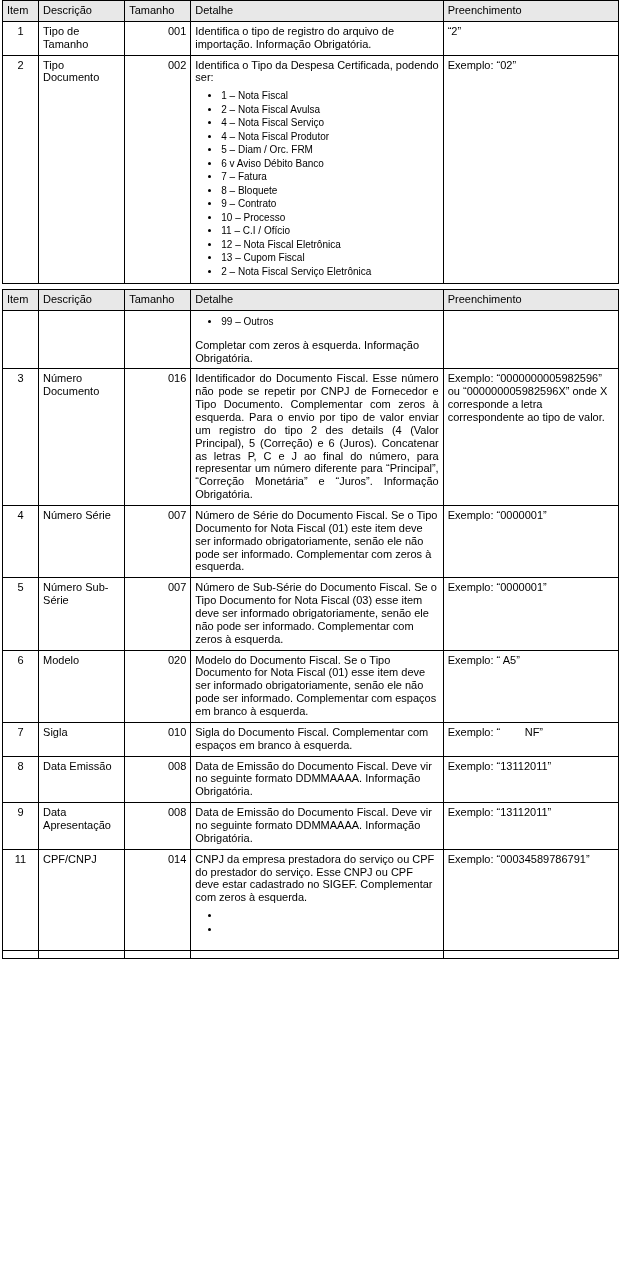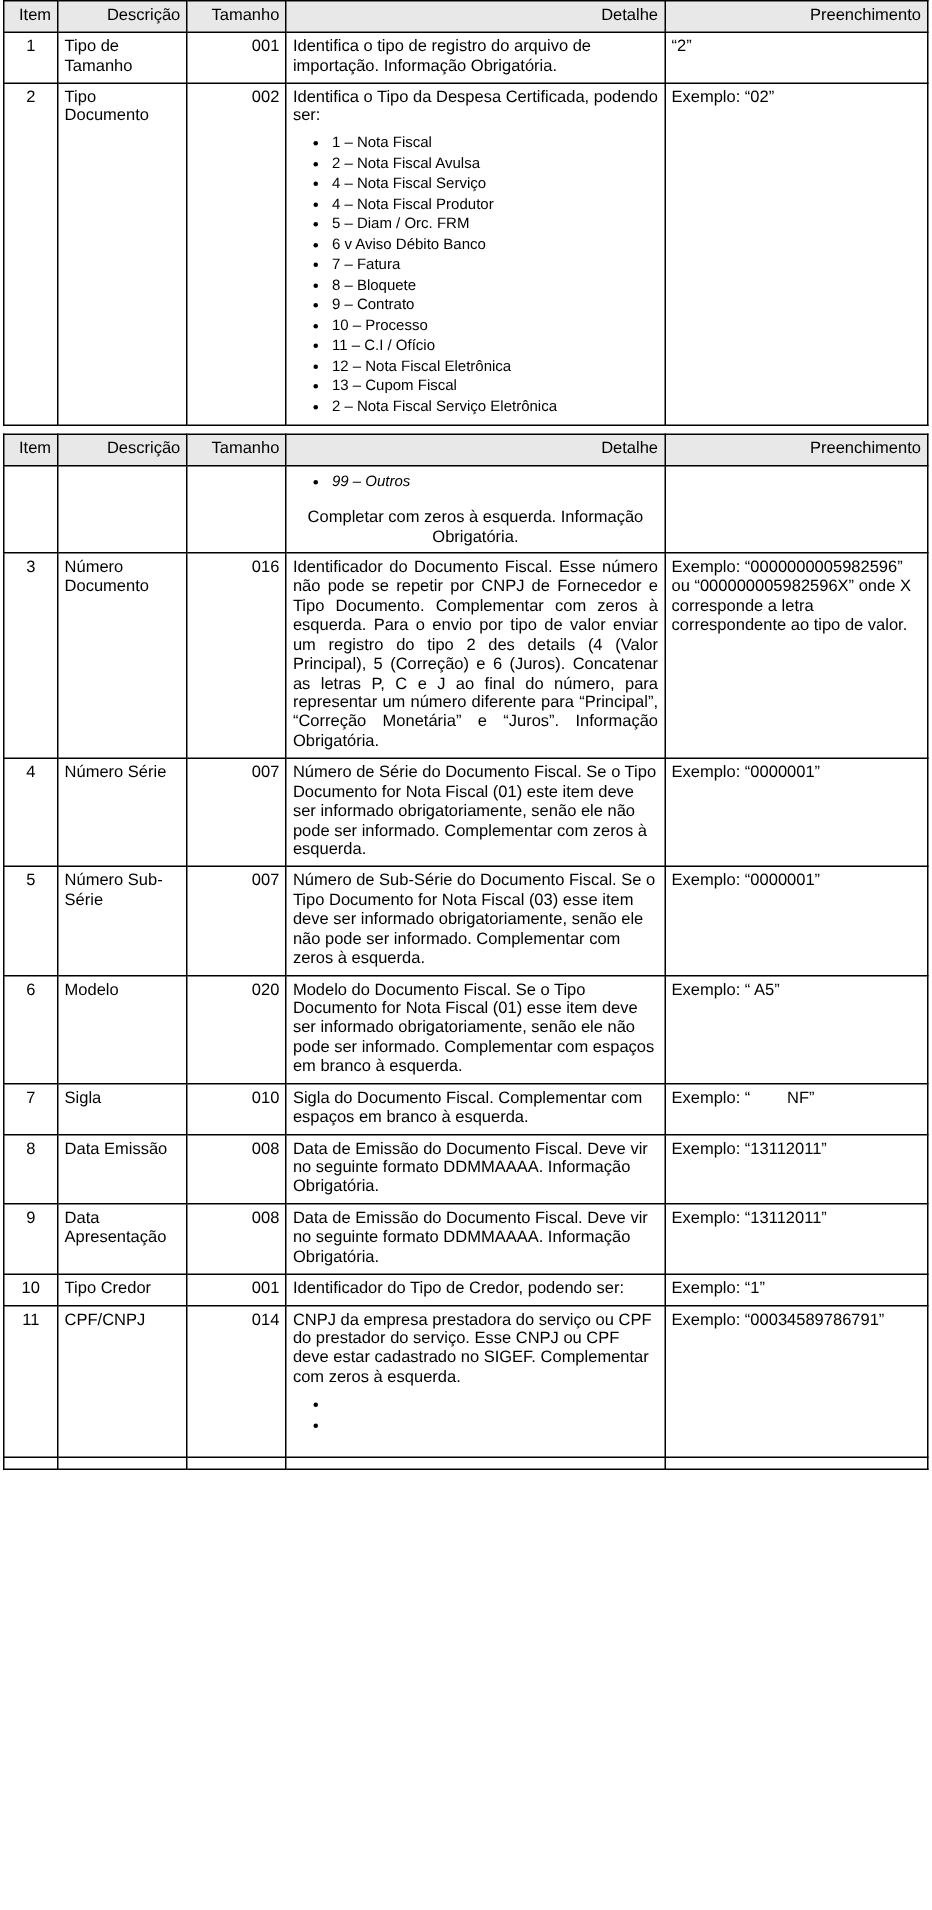--- a/index.html
+++ b/index.html
@@ -25,21 +25,21 @@
   table.spec td, table.spec th {
     border: 1px solid #000000;
     vertical-align: top;
     padding: 3px 4px 4px 4px;
     font-size: 11px;
     line-height: 1.17;
   }
   thead th {
     background: #e8e8e8;
     font-weight: normal;
-    text-align: right;
+    text-align: left;
     padding: 2px 4px 3px 4px;
     font-size: 11px;
     margin-left: 11px;
   }
   col.c-item { width: 36px; }
   col.c-desc { width: 86px; }
   col.c-tam  { width: 66px; }
   col.c-det  { width: 252px; }
   col.c-pre  { width: 175px; }
 
@@ -54,21 +54,21 @@
     padding-left: 26px;
     list-style-type: disc;
   }
   ul.bullets li {
     margin: 0 0 1px 0;
     font-size: 10px;
     line-height: 1.25;
   }
   .just { text-align: justify; }
   .tbl-gap { height: 5px; }
-  .mt10 { margin-top: 10px; text-align: center; }
+  .mt10 { margin-top: 10px; }
   .nowrapish { white-space: pre-wrap; }
   p { margin: 0; }
 </style>
 </head>
 <body>
 
 <div class="page">
 
   <table class="spec">
     <colgroup>
@@ -144,21 +144,21 @@
         <th>Preenchimento</th>
       </tr>
     </thead>
     <tbody>
 
       <tr>
         <td class="item"></td>
         <td class="desc"></td>
         <td class="tam"></td>
         <td class="det">
-          <ul class="bullets" style="margin-top:2px;font-style:italic;">
+          <ul class="bullets" style="margin-top:2px;">
             <li>99 – Outros</li>
           </ul>
           <p class="mt10">Completar com zeros à esquerda. Informação Obrigatória.</p>
         </td>
         <td class="pre"></td>
       </tr>
 
       <tr>
         <td class="item">3</td>
         <td class="desc">Número Documento</td>
@@ -222,29 +222,20 @@
       <tr>
         <td class="item">9</td>
         <td class="desc">Data Apresentação</td>
         <td class="tam">008</td>
         <td class="det">
           <p>Data de Emissão do Documento Fiscal. Deve vir no seguinte formato DDMMAAAA. Informação Obrigatória.</p>
         </td>
         <td class="pre">Exemplo: “13112011”</td>
       </tr>
 
-      <tr>
-        <td class="item">10</td>
-        <td class="desc">Tipo Credor</td>
-        <td class="tam">001</td>
-        <td class="det">
-          <p>Identificador do Tipo de Credor, podendo ser:</p>
-        </td>
-        <td class="pre">Exemplo: “1”</td>
-      </tr>
 
       <tr>
         <td class="item">11</td>
         <td class="desc">CPF/CNPJ</td>
         <td class="tam">014</td>
         <td class="det">
           <p>CNPJ da empresa prestadora do serviço ou CPF do prestador do serviço. Esse CNPJ ou CPF deve estar cadastrado no SIGEF. Complementar com zeros à esquerda.</p>
           <ul class="bullets">
             <li></li>
             <li></li>

